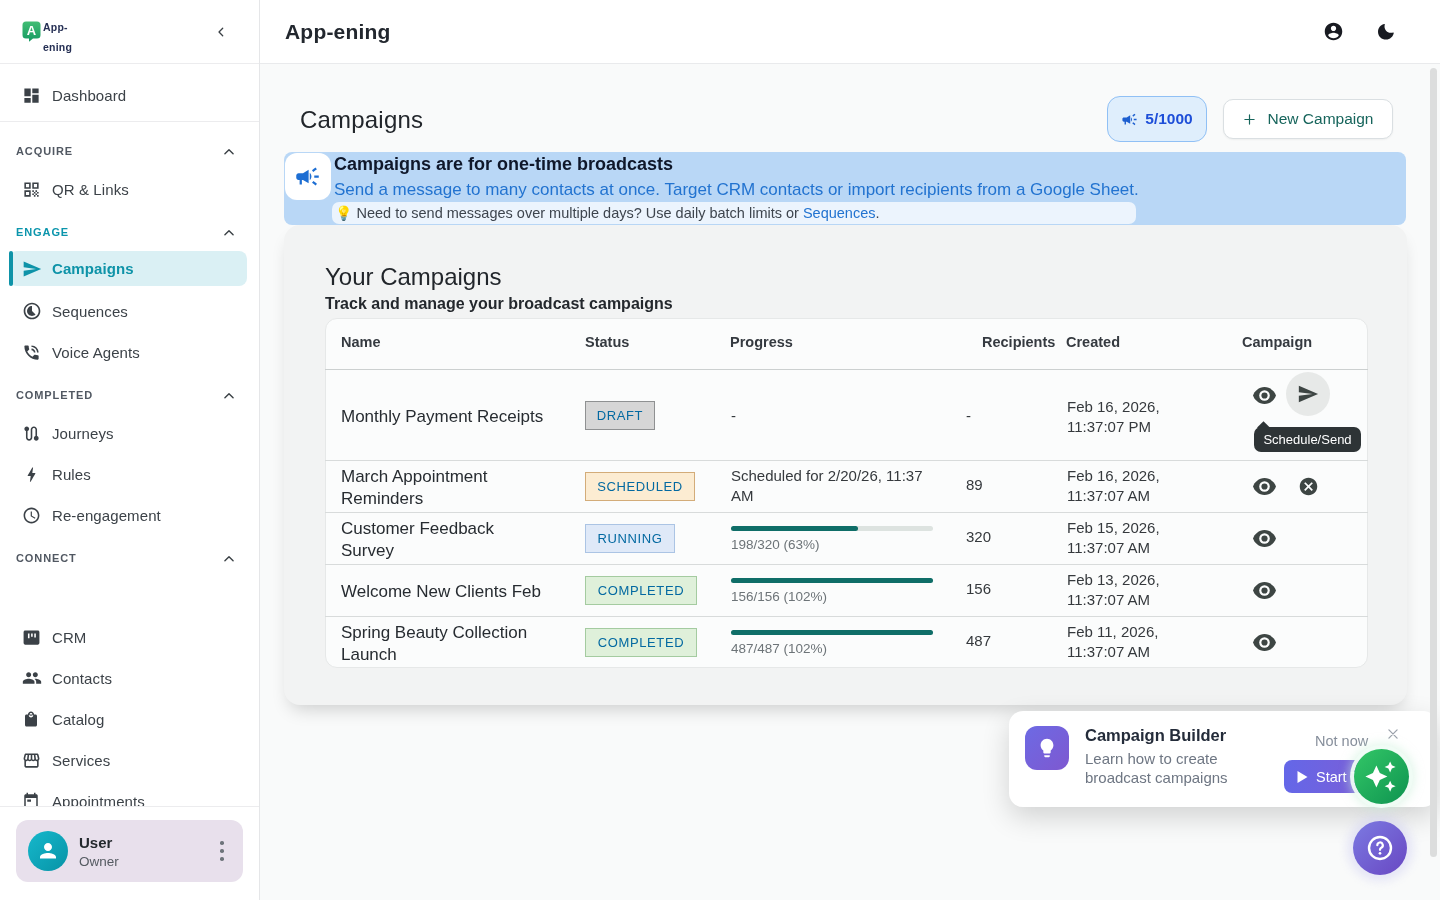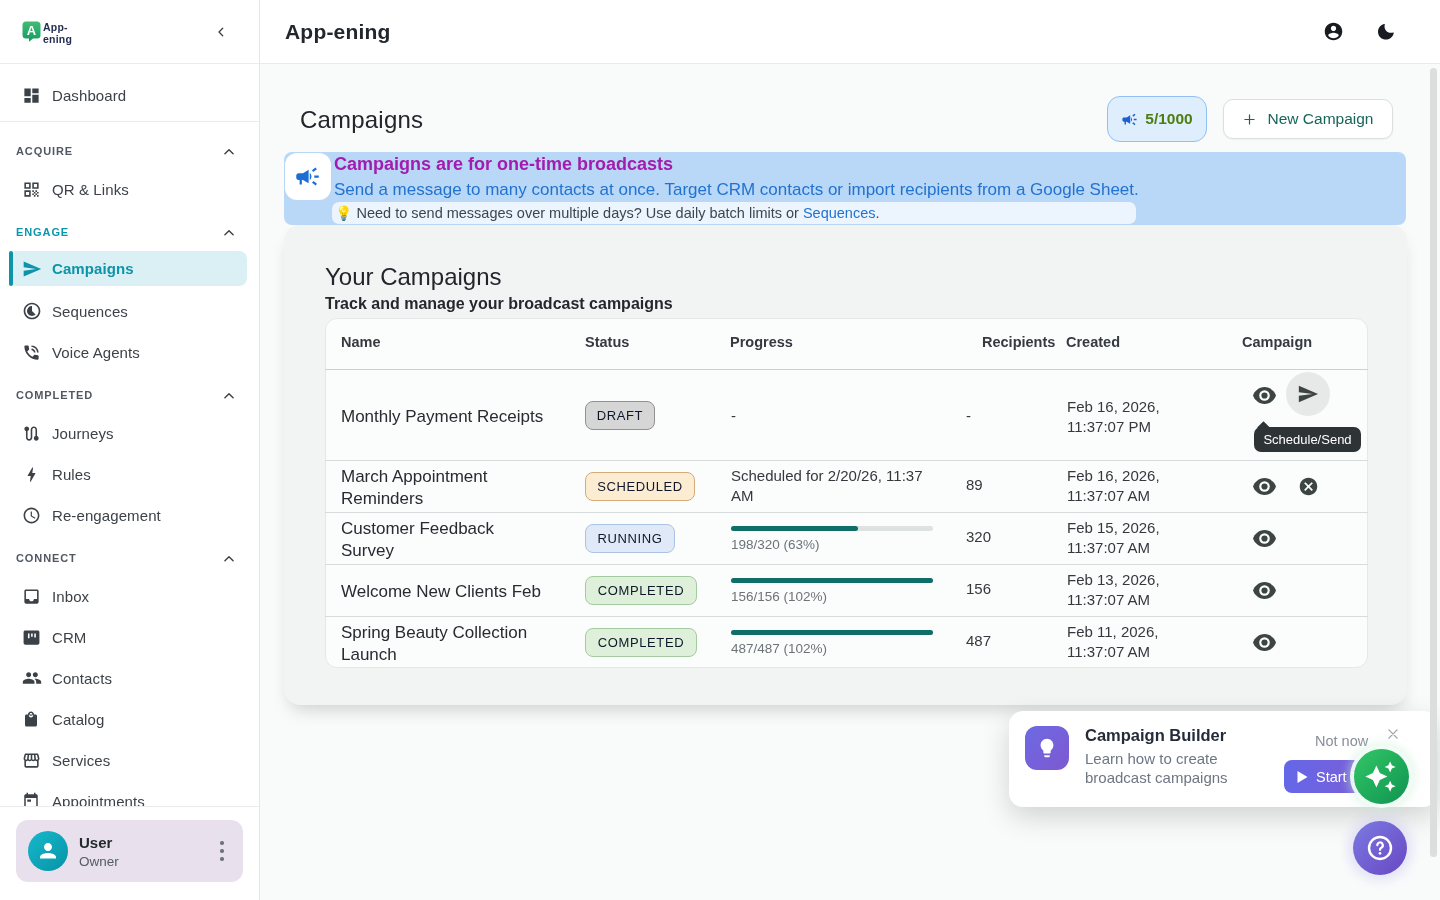--- a/index.html
+++ b/index.html
@@ -10,53 +10,53 @@
 #logo-row { position:absolute; left:0; top:0; width:259px; height:64px; border-bottom:1px solid #ececee; }
 .navitem { position:absolute; left:9px; width:238px; height:36px; display:flex; align-items:center; border-radius:8px; }
 .navitem .ic { width:20px; height:20px; margin-left:13px; flex:0 0 20px; display:flex; align-items:center; }
 .navitem .lbl { margin-left:10px; font-size:15px; color:#3c4248; font-weight:400; letter-spacing:0.1px; }
 .sect { position:absolute; left:16px; font-size:11px; font-weight:700; letter-spacing:0.9px; color:#515862; }
 .sect-chev { position:absolute; left:222px; width:14px; height:14px; }
 
 #topbar { position:absolute; left:260px; top:0; width:1180px; height:64px; background:#fff; border-bottom:1px solid #e9eaec; }
 
 #main { position:absolute; left:260px; top:64px; width:1180px; height:836px; }
-.chip { position:absolute; height:29px; border-radius:8px; font-size:13px; font-weight:400; color:#0f172a; display:flex; align-items:center; justify-content:center; letter-spacing:0.6px; }
+.chip { position:absolute; height:29px; border-radius:0; font-size:13px; font-weight:400; color:#0369a1; display:flex; align-items:center; justify-content:center; letter-spacing:0.6px; }
 .cell { position:absolute; font-size:15px; color:#35393d; }
 .date2 { line-height:20px; }
 .pbar { position:absolute; width:202px; height:5px; border-radius:3px; background:#dde3e0; }
 .pbar > div { height:5px; border-radius:3px; background:#0f6e68; }
 .ptext { position:absolute; font-size:13.5px; color:#6d7478; }
 </style>
 </head>
 <body>
 <div id="main">
 
   <div class="abs" style="left:40px;top:42px;font-size:24px;font-weight:500;color:#22262b;letter-spacing:0.2px">Campaigns</div>
 
   <div class="abs" style="left:847px;top:32px;width:100px;height:46px;background:#dfeefc;border:1.5px solid #90c0f5;border-radius:13px;display:flex;align-items:center;justify-content:center">
     <svg width="17" height="17" viewBox="0 0 24 24" fill="#1d5fd0" style="margin-right:7px">
         <path d="M18 11v2h4v-2h-4zm-2 6.61c.96.71 2.21 1.65 3.2 2.39.4-.53.8-1.07 1.2-1.6-.99-.74-2.24-1.68-3.2-2.4-.4.54-.8 1.08-1.2 1.61zM20.4 5.6c-.4-.53-.8-1.07-1.2-1.6-.99.74-2.24 1.68-3.2 2.4.4.53.8 1.07 1.2 1.6.96-.72 2.21-1.65 3.2-2.4zM4 9c-1.1 0-2 .9-2 2v2c0 1.1.9 2 2 2h1v4h2v-4h1l5 3V6L8 9H4zm11.5 3c0-1.33-.58-2.53-1.5-3.35v6.69c.92-.81 1.5-2.01 1.5-3.34z"></path>
       </svg>
-    <span style="font-size:15.5px;font-weight:700;color:#4d7c0f">5/1000</span>
+    <span style="font-size:15.5px;font-weight:700;color:#1d4ed8">5/1000</span>
   </div>
 
   <div class="abs" style="left:963px;top:35px;width:170px;height:40px;background:#fff;border:1px solid #dadfe2;border-radius:10px;box-shadow:0 1px 2px rgba(0,0,0,0.05);display:flex;align-items:center;justify-content:center">
     <svg width="13" height="13" viewBox="0 0 24 24" style="margin-right:12px">
         <path d="M12 3.5 v17 M3.5 12 h17" stroke="#17655c" stroke-width="2.2" stroke-linecap="round"></path>
       </svg>
     <span style="font-size:15.5px;font-weight:500;color:#17655c">New Campaign</span>
   </div>
 
   <div class="abs" style="left:24px;top:87.5px;width:1122px;height:73.5px;background:#b9d7f6;border-radius:8px">
     <div class="abs" style="left:0.5px;top:1px;width:46px;height:47px;background:#fff;border-radius:12px"></div>
     <svg class="abs" style="left:10px;top:11px" width="27" height="27" viewBox="0 0 24 24" fill="#1d6ed3">
         <path d="M18 11v2h4v-2h-4zm-2 6.61c.96.71 2.21 1.65 3.2 2.39.4-.53.8-1.07 1.2-1.6-.99-.74-2.24-1.68-3.2-2.4-.4.54-.8 1.08-1.2 1.61zM20.4 5.6c-.4-.53-.8-1.07-1.2-1.6-.99.74-2.24 1.68-3.2 2.4.4.53.8 1.07 1.2 1.6.96-.72 2.21-1.65 3.2-2.4zM4 9c-1.1 0-2 .9-2 2v2c0 1.1.9 2 2 2h1v4h2v-4h1l5 3V6L8 9H4zm11.5 3c0-1.33-.58-2.53-1.5-3.35v6.69c.92-.81 1.5-2.01 1.5-3.34z"></path>
       </svg>
-    <div class="abs" style="left:50px;top:2px;font-size:18px;font-weight:700;color:#a21caf">Campaigns are for one-time broadcasts</div>
+    <div class="abs" style="left:50px;top:2px;font-size:18px;font-weight:700;color:#0f172a">Campaigns are for one-time broadcasts</div>
     <div class="abs" style="left:50px;top:28px;font-size:17px;color:#2273d0">Send a message to many contacts at once. Target CRM contacts or import recipients from a Google Sheet.</div>
     <div class="abs" style="left:48px;top:50.5px;width:804px;height:22px;background:rgba(255,255,255,0.72);border-radius:7px;display:flex;align-items:center;padding-left:3px">
       <span style="font-size:14px;margin-right:4px">💡</span>
       <span style="font-size:14.5px;color:#3e454e">Need to send messages over multiple days? Use daily batch limits or <span style="color:#2273d0">Sequences</span>.</span>
     </div>
   </div>
 
   <div class="abs" style="left:24px;top:161px;width:1123px;height:480px;background:#f2f3f3;border-radius:16px;box-shadow:0 10px 18px -6px rgba(0,0,0,0.18)">
     <div class="abs" style="left:41px;top:38px;font-size:24px;font-weight:500;color:#22262b">Your Campaigns</div>
     <div class="abs" style="left:41px;top:70px;font-size:16px;font-weight:700;color:#24282d">Track and manage your broadcast campaigns</div>
@@ -200,21 +200,21 @@
     <svg class="abs" style="left:22px;top:21px" width="19" height="21" viewBox="0 0 19 21">
       <defs>
           <linearGradient id="lg" x1="0" y1="0" x2="0" y2="1">
             <stop offset="0" stop-color="#41bd74"></stop>
             <stop offset="1" stop-color="#159a62"></stop>
           </linearGradient>
         </defs>
       <path d="M4 0.5 h11 a3.5 3.5 0 0 1 3.5 3.5 v10 a3.5 3.5 0 0 1 -3.5 3.5 h-4 l-4 3.2 v-3.2 h-3 a3.5 3.5 0 0 1 -3.5 -3.5 v-10 a3.5 3.5 0 0 1 3.5 -3.5 z" fill="url(#lg)"></path>
       <text x="9.4" y="14" text-anchor="middle" font-size="13" font-weight="bold" fill="#fff" font-family="Liberation Sans">A</text>
     </svg>
-    <div class="abs" style="left:43px;top:23px;font-size:10.5px;line-height:9.5px;font-weight:700;color:#252f54;letter-spacing:0.2px">App-<br><span style="display:inline-block;margin-top:2px">ening</span></div>
+    <div class="abs" style="left:43px;top:23px;font-size:10.5px;line-height:9.5px;font-weight:700;color:#252f54;letter-spacing:0.2px">App-<br><span style="display:inline-block;margin-top:10px">ening</span></div>
     <svg class="abs" style="left:215px;top:26px" width="12" height="12" viewBox="0 0 24 24">
         <path d="M15.4 4.6 L8 12 l7.4 7.4" fill="none" stroke="#3a4045" stroke-width="2.6" stroke-linecap="round" stroke-linejoin="round"></path>
       </svg>
   </div>
 
   <div class="navitem" style="top:77px">
     <span class="ic">
         <svg width="19" height="19" viewBox="0 0 24 24" fill="#3b4147">
           <path d="M3 13h8V3H3v10zm0 8h8v-6H3v6zm10 0h8V11h-8v10zm0-18v6h8V3h-8z"></path>
         </svg>
@@ -301,28 +301,20 @@
         </svg>
       </span>
     <span class="lbl">Re-engagement</span>
   </div>
 
   <div class="sect" style="top:552px">CONNECT</div>
   <svg class="sect-chev" style="top:552px" viewBox="0 0 24 24">
       <path d="M5 15 l7-7 7 7" fill="none" stroke="#3a4045" stroke-width="2.4" stroke-linecap="round" stroke-linejoin="round"></path>
     </svg>
 
-  <div class="navitem" style="top:578px">
-    <span class="ic">
-        <svg width="19" height="19" viewBox="0 0 24 24" fill="#3b4147">
-          <path d="M19 3H4.99c-1.11 0-1.98.89-1.98 2L3 19c0 1.1.88 2 1.99 2H19c1.1 0 2-.9 2-2V5c0-1.11-.9-2-2-2zm0 12h-4c0 1.66-1.35 3-3 3s-3-1.34-3-3H4.99V5H19v10z"></path>
-        </svg>
-      </span>
-    <span class="lbl">Inbox</span>
-  </div>
 
   <div class="navitem" style="top:619px">
     <span class="ic">
         <svg width="19" height="19" viewBox="0 0 24 24" fill="#3b4147">
           <path fill-rule="evenodd" d="M20 3H4c-1.1 0-2 .9-2 2v14c0 1.1.9 2 2 2h16c1.1 0 2-.9 2-2V5c0-1.1-.9-2-2-2zM9.5 13h-2V7h2v6zm4-2h-2V7h2v4zm4 1h-2V7h2v5z"></path>
         </svg>
       </span>
     <span class="lbl">CRM</span>
   </div>
 

